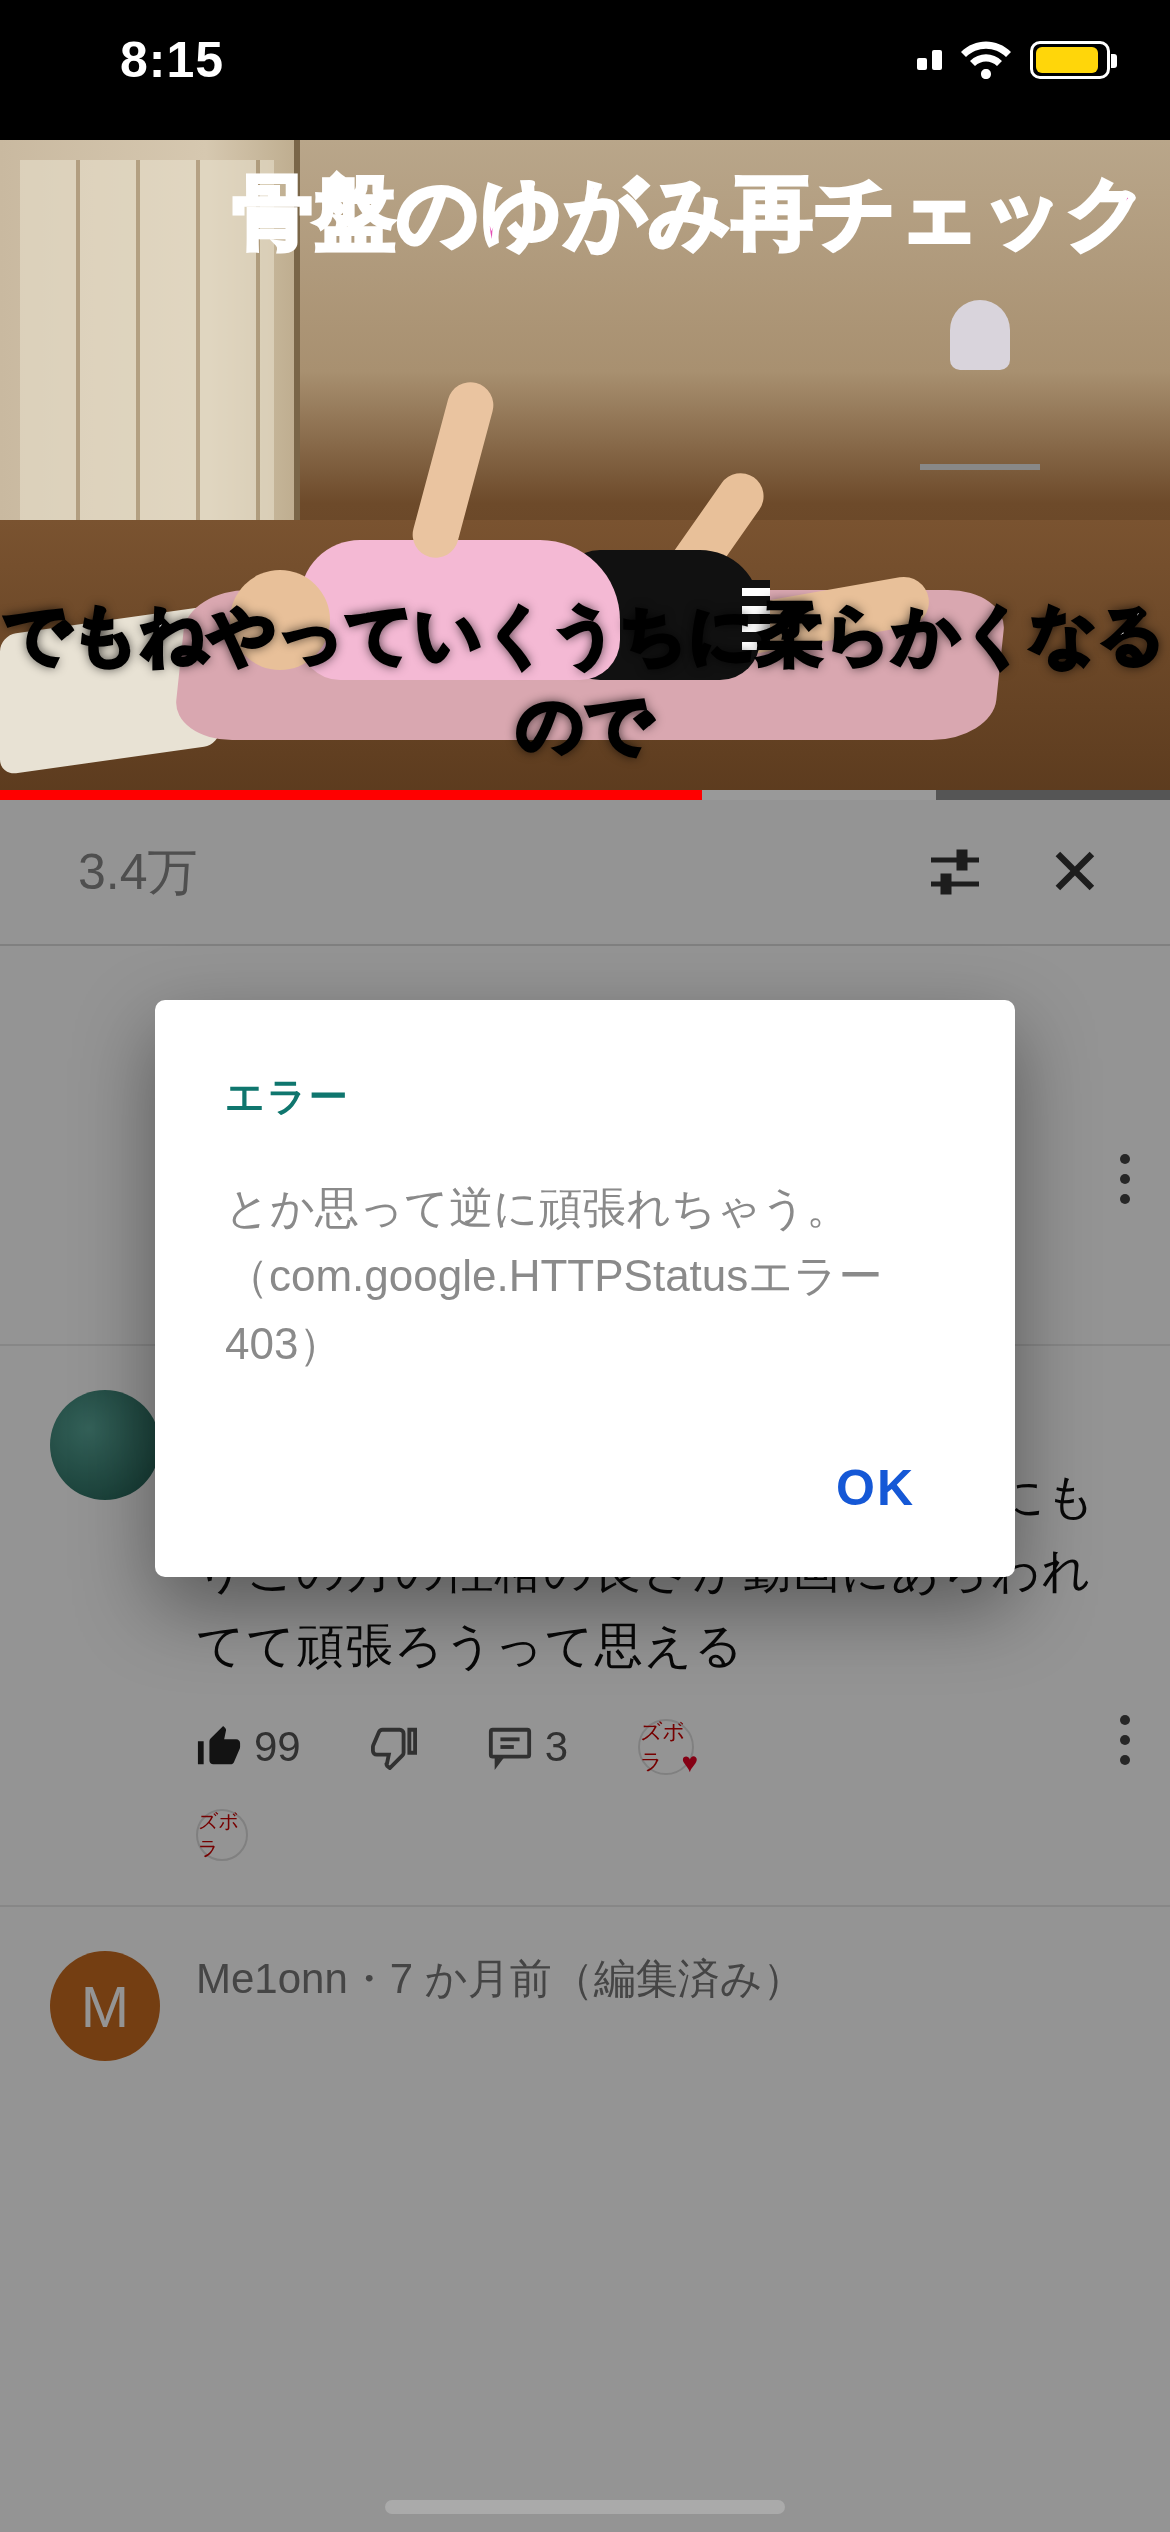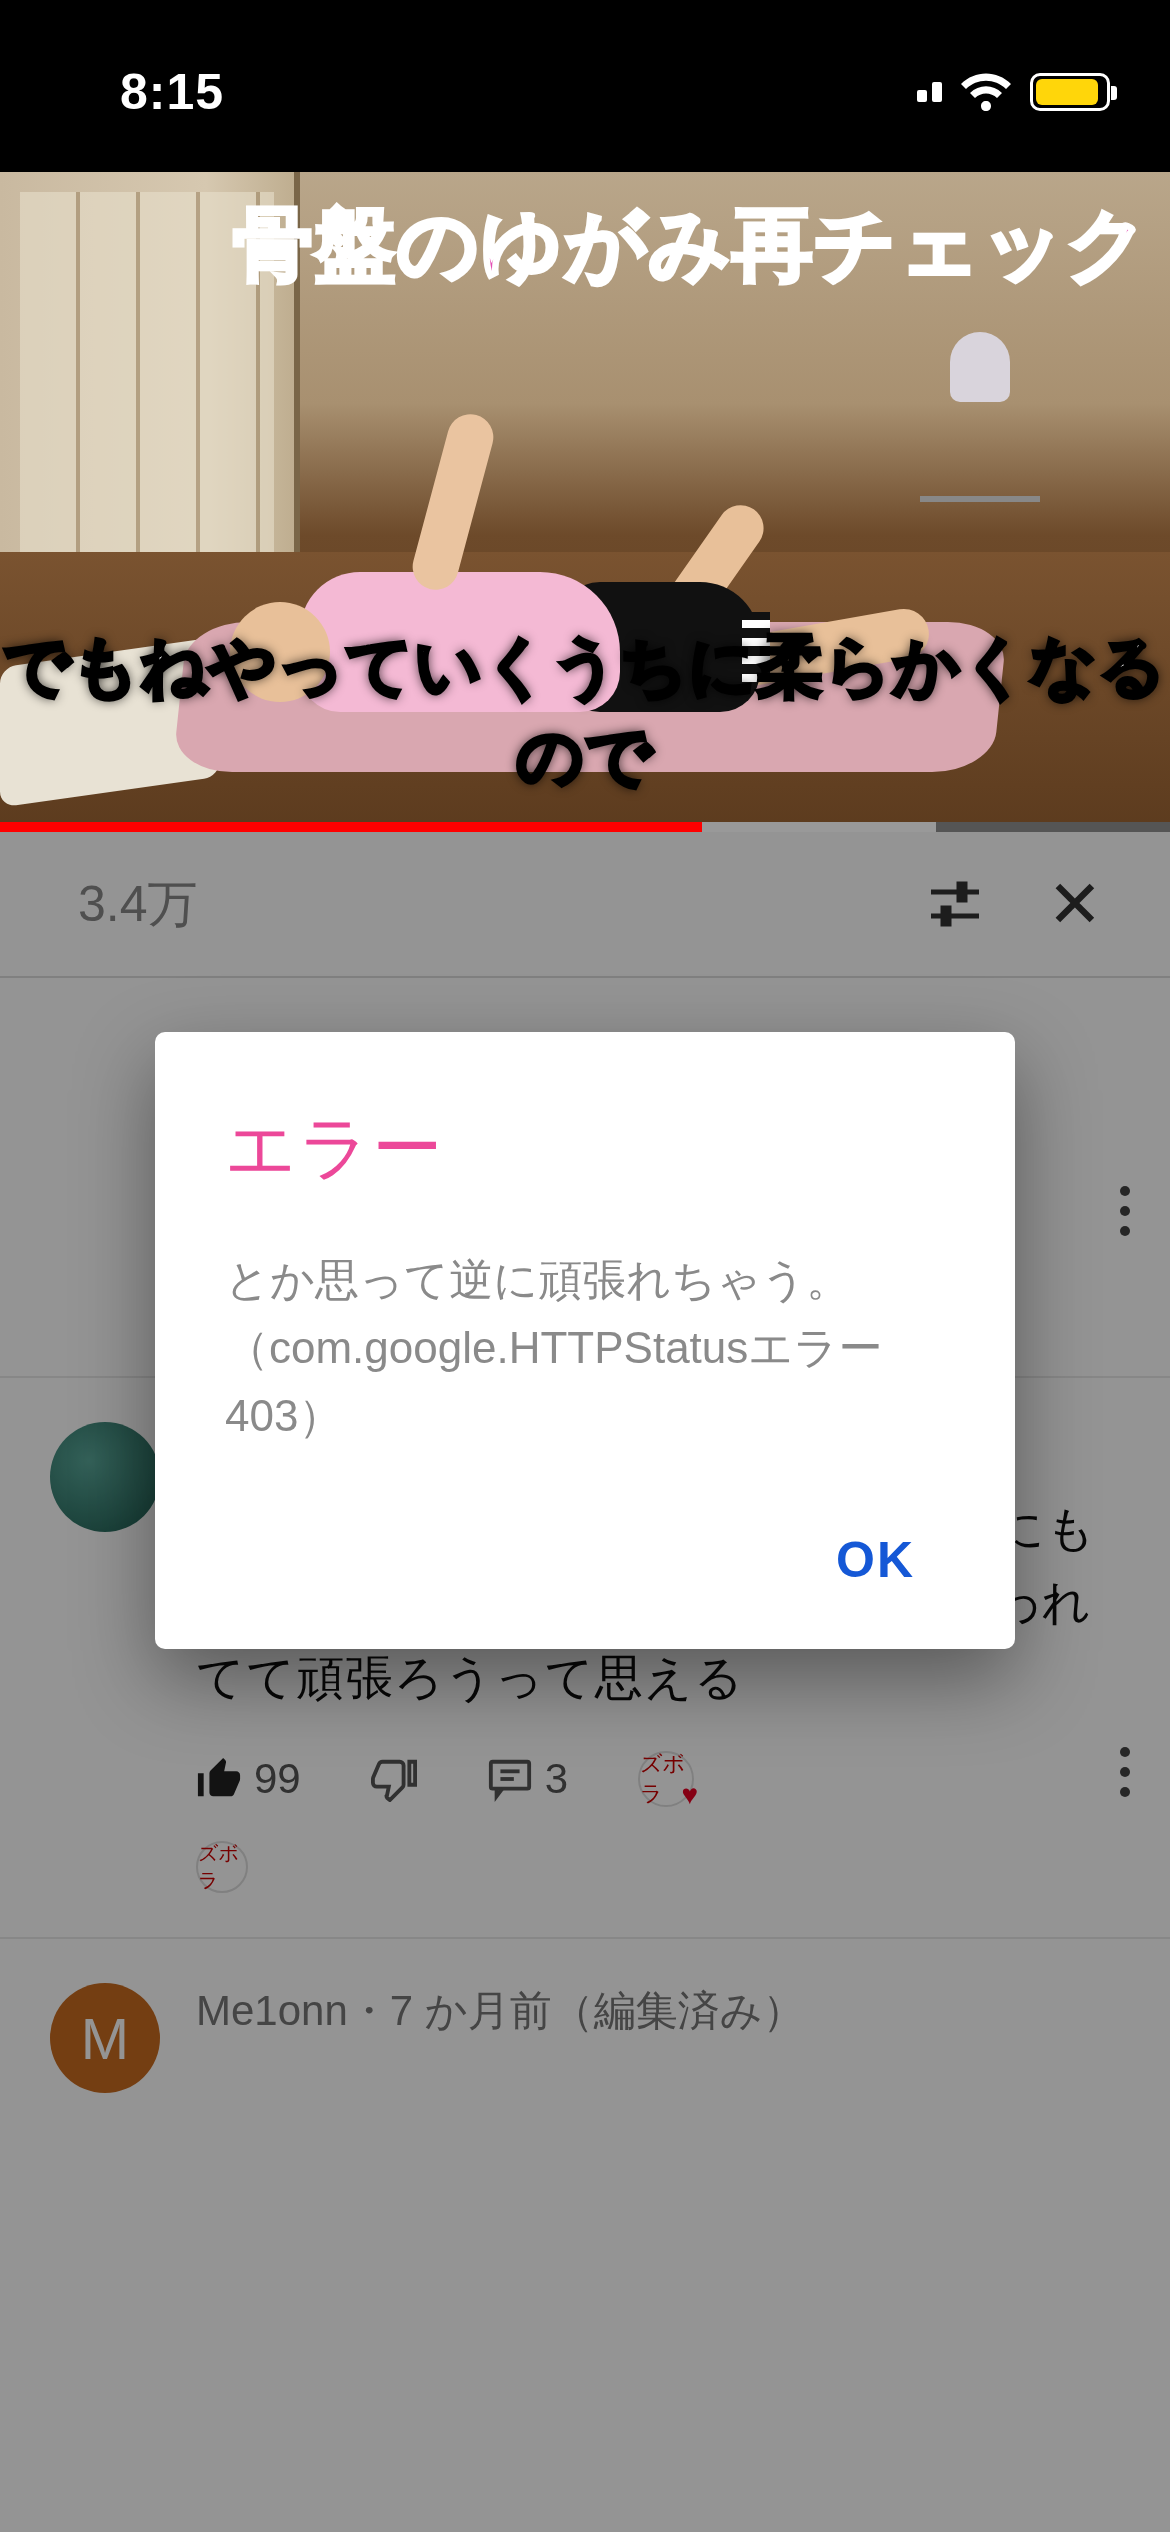--- a/index.html
+++ b/index.html
@@ -1,20 +1,20 @@
 <!DOCTYPE html>
 <html><head>
 <meta charset="utf-8">
 <style>
   * { margin: 0; padding: 0; box-sizing: border-box; }
   html, body { width: 1170px; height: 2532px; font-family: -apple-system, "Hiragino Sans", sans-serif; background: #000; overflow: hidden; }
   .screen { width: 1170px; height: 2532px; position: relative; background: #fff; }
 
   
-  .status-bar { height: 140px; background: #000; color: #fff; display: flex; align-items: center; justify-content: space-between; padding: 0 60px 20px 120px; margin-top: 32px; }
+  .status-bar { height: 140px; background: #000; color: #fff; display: flex; align-items: center; justify-content: space-between; padding: 0 60px 20px 120px; }
   .status-time { font-size: 50px; font-weight: 600; letter-spacing: 1px; }
   .status-icons { display: flex; align-items: center; gap: 18px; }
   .signal-bars { display: flex; align-items: flex-end; gap: 5px; }
   .signal-bars span { width: 10px; background: #fff; border-radius: 2px; }
   .signal-bars span.dim { background: #555; }
   .wifi-icon svg { display: block; }
   .battery { width: 80px; height: 38px; border: 3px solid #fff; border-radius: 10px; position: relative; }
   .battery::after { content: ""; position: absolute; right: -10px; top: 10px; width: 6px; height: 14px; background: #fff; border-radius: 0 3px 3px 0; }
   .battery-fill { position: absolute; left: 3px; top: 3px; bottom: 3px; width: 62px; background: #ffd60a; border-radius: 6px; }
 
@@ -66,21 +66,21 @@
   .dots-vertical.low { top: auto; bottom: 140px; transform: none; }
   .heart-badge { width: 56px; height: 56px; border-radius: 50%; background: #fff; border: 2px solid #ddd; position: relative; display:flex; align-items:center; justify-content:center; font-size:22px; color:#c00; }
   .heart-badge::after { content:"♥"; position:absolute; right:-6px; bottom:-6px; font-size:28px; color:#e60023; }
   .replies-row { display:flex; align-items:center; gap:20px; margin-top:34px; }
   .reply-badge { width:52px; height:52px; border-radius:50%; background:#fff; border:2px solid #ddd; display:flex; align-items:center; justify-content:center; font-size:20px; color:#c00; }
   .replies-link { font-size:46px; color:#1a5fd0; }
 
   
   .dim { position:absolute; left:0; right:0; top:800px; bottom:0; background:rgba(0,0,0,0.42); }
   .dialog { position:absolute; left:50%; top:1000px; transform:translateX(-50%); width:860px; background:#fff; border-radius:10px; box-shadow:0 30px 80px rgba(0,0,0,.4); padding:70px 70px 40px 70px; z-index:10; }
-  .dialog-title { font-size:70px; font-weight:400; color:#ec4899; margin-bottom:50px; letter-spacing:2px; }
+  .dialog-title { font-size:39px; font-weight:700; color:#0f766e; margin-bottom:50px; letter-spacing:2px; }
   .dialog-message { font-size:44px; color:#8a8a8a; line-height:1.55; }
   .dialog-actions { display:flex; justify-content:flex-end; margin-top:60px; }
   .dialog-ok { font-size:50px; font-weight:600; color:#1558d6; padding:20px 30px; letter-spacing:2px; }
 
   .home-indicator { position:absolute; bottom:18px; left:50%; transform:translateX(-50%); width:400px; height:14px; background:#aaa; border-radius:10px; }
 </style>
 </head>
 <body>
 
 <div class="screen">

